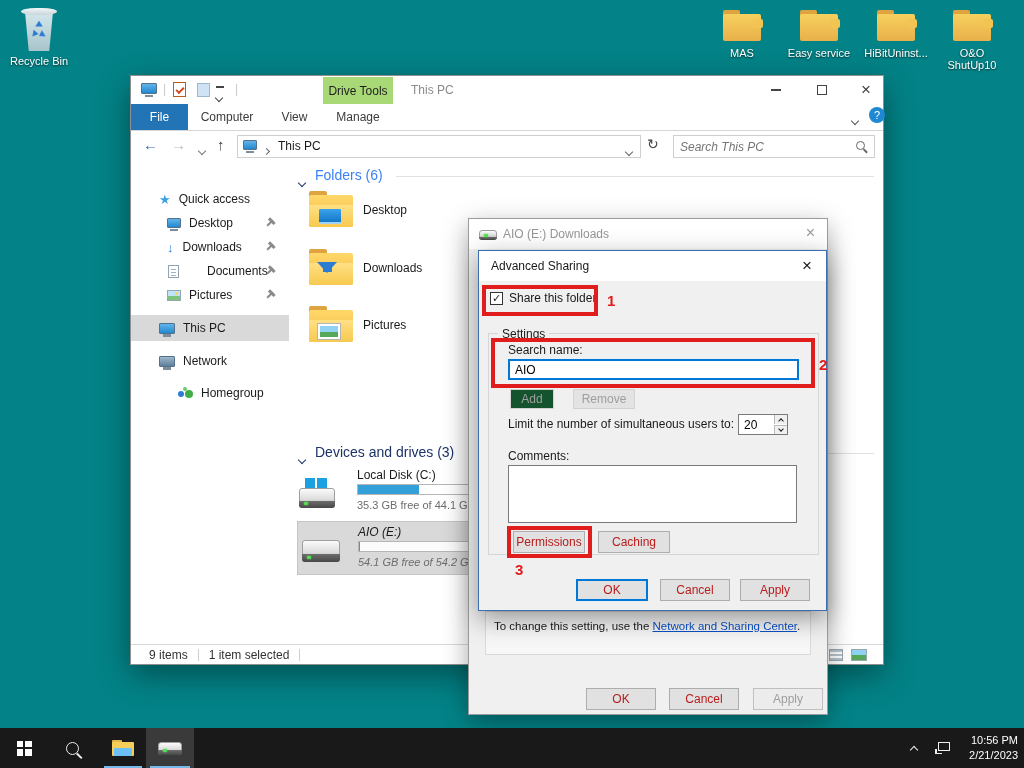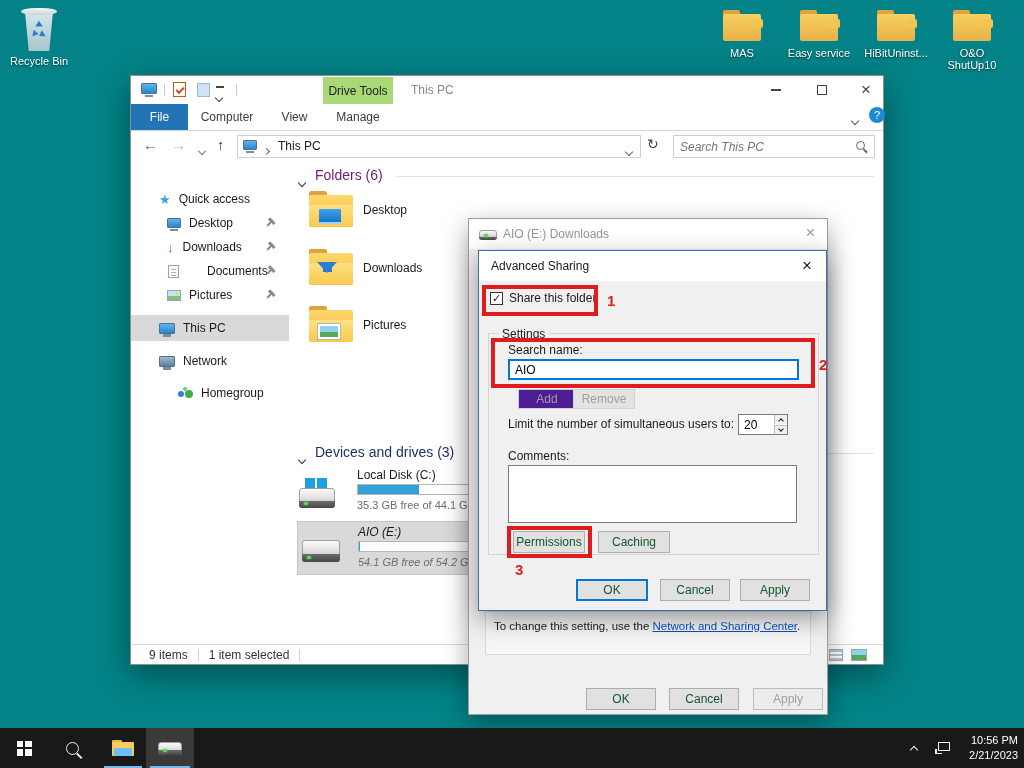--- a/index.html
+++ b/index.html
@@ -2,21 +2,21 @@
 <html><head>
 <meta charset="utf-8">
 <style>
   * { margin:0; padding:0; box-sizing:border-box; }
   html,body { width:1024px; height:768px; overflow:hidden; font-family:"Liberation Sans",sans-serif; }
   #screen { position:relative; width:1024px; height:768px; background:#038387; overflow:hidden; font-size:12px; color:#1a1a1a; }
   .abs { position:absolute; }
 
   
   .btn { position:absolute; display:flex; align-items:center; justify-content:center;
-         background:#e1e1e1; border:1px solid #adadad; font-size:12px; color:#14532d; cursor:default; }
+         background:#e1e1e1; border:1px solid #adadad; font-size:12px; color:#b91c1c; cursor:default; }
   .btn.focused { border:2px solid #0078d7; }
   .btn.disabled { color:#9e9e9e; border-color:#bfbfbf; background:#ececec; }
   .chev { display:inline-block; width:6px; height:6px; border-right:1.5px solid currentColor; border-bottom:1.5px solid currentColor; transform:rotate(45deg); }
   .chev.right { transform:rotate(-45deg); }
   .chev.up { transform:rotate(-135deg); }
   .mag { position:relative; display:inline-block; width:9px; height:9px; border:1.5px solid #666; border-radius:50%; }
   .mag::after { content:''; position:absolute; width:5px; height:1.5px; background:#666; transform:rotate(45deg); right:-4px; bottom:-2px; }
   .pin { position:relative; display:inline-block; width:10px; height:10px; transform:rotate(45deg); }
   .pin::before { content:''; position:absolute; left:4px; top:1px; width:2px; height:8px; background:#8a8a8a; }
   .pin::after  { content:''; position:absolute; left:1px; top:1px; width:8px; height:3px; background:#8a8a8a; }
@@ -203,21 +203,21 @@
             <i class="g1"></i>
             <i class="g2"></i>
           </span>
         <span>Homegroup</span>
       </div>
     </div>
 
     <div class="abs" style="left:160px;top:87px;right:1px;bottom:20px;background:#fff;overflow:hidden;">
 
       <span class="abs" style="left:8px;top:12px;color:#1d3268;"><i class="chev"></i></span>
-      <span class="abs" style="left:24px;top:4px;font-size:14px;color:#701a75;">Folders (6)</span>
+      <span class="abs" style="left:24px;top:4px;font-size:14px;color:#3b82f6;">Folders (6)</span>
       <div class="abs" style="left:105px;top:13px;right:8px;height:1px;background:#e2e2e2;"></div>
 
       <div class="folder" style="left:18px;top:28px;width:44px;height:36px;">
         <div class="front"></div>
         <div class="ovl" style="left:10px;bottom:3px;width:22px;height:15px;background:linear-gradient(180deg,#3ba2ec,#1478c8);border-radius:1px;border-bottom:2px solid #9ed3f5;"></div>
       </div>
       <div class="abs" style="left:72px;top:40px;">Desktop</div>
 
       <div class="folder" style="left:18px;top:86px;width:44px;height:36px;">
         <div class="front"></div>
@@ -305,21 +305,21 @@
       <span style="width:13px;height:13px;background:#fff;border:1px solid #333;display:flex;align-items:center;justify-content:center;font-size:11px;color:#1a1a1a;margin-right:6px;">✓</span>
       <span>Share this folder</span>
     </div>
 
     <div class="groupbox" style="left:9px;top:82px;width:331px;height:222px;"></div>
     <span class="grouplabel" style="left:19px;top:76px;">Settings</span>
 
     <span class="abs" style="left:29px;top:92px;">Search name:</span>
     <input style="position: absolute; left: 29px; top: 108px; width: 291px; height: 21px; border: 2px solid rgb(0, 120, 215); background: rgb(255, 255, 255); font-size: 12px; padding: 0px 5px; font-family: &quot;Liberation Sans&quot;, sans-serif; outline: none;" value="AIO">
 
-    <div class="btn disabled" style="left:31px;top:138px;width:58px;height:20px;background:#4c1d95;border-color:#d2d2d2;margin-left:8px;">Add</div>
+    <div class="btn disabled" style="left:31px;top:138px;width:44px;height:20px;background:#14532d;border-color:#d2d2d2;">Add</div>
     <div class="btn disabled" style="left:94px;top:138px;width:62px;height:20px;background:#e3e3e3;border-color:#d2d2d2;">Remove</div>
 
     <span class="abs" style="left:29px;top:166px;white-space:nowrap;">Limit the number of simultaneous users to:</span>
     <div class="abs" style="left:259px;top:163px;width:50px;height:21px;border:1px solid #7a7a7a;background:#fff;">
       <input style="position: absolute; left: 0px; top: 0px; width: 35px; height: 19px; border: none; outline: none; font-size: 12px; padding: 0px 5px; font-family: &quot;Liberation Sans&quot;, sans-serif;" value="20">
       <span class="abs" style="right:0;top:0;width:13px;height:9px;background:#f0f0f0;border-left:1px solid #bbb;display:flex;align-items:center;justify-content:center;">
           <i class="chev up" style="width:4px;height:4px;margin-top:3px;"></i>
         </span>
       <span class="abs" style="right:0;bottom:0;width:13px;height:9px;background:#f0f0f0;border-left:1px solid #bbb;border-top:1px solid #bbb;display:flex;align-items:center;justify-content:center;">
           <i class="chev" style="width:4px;height:4px;margin-bottom:2px;"></i>

